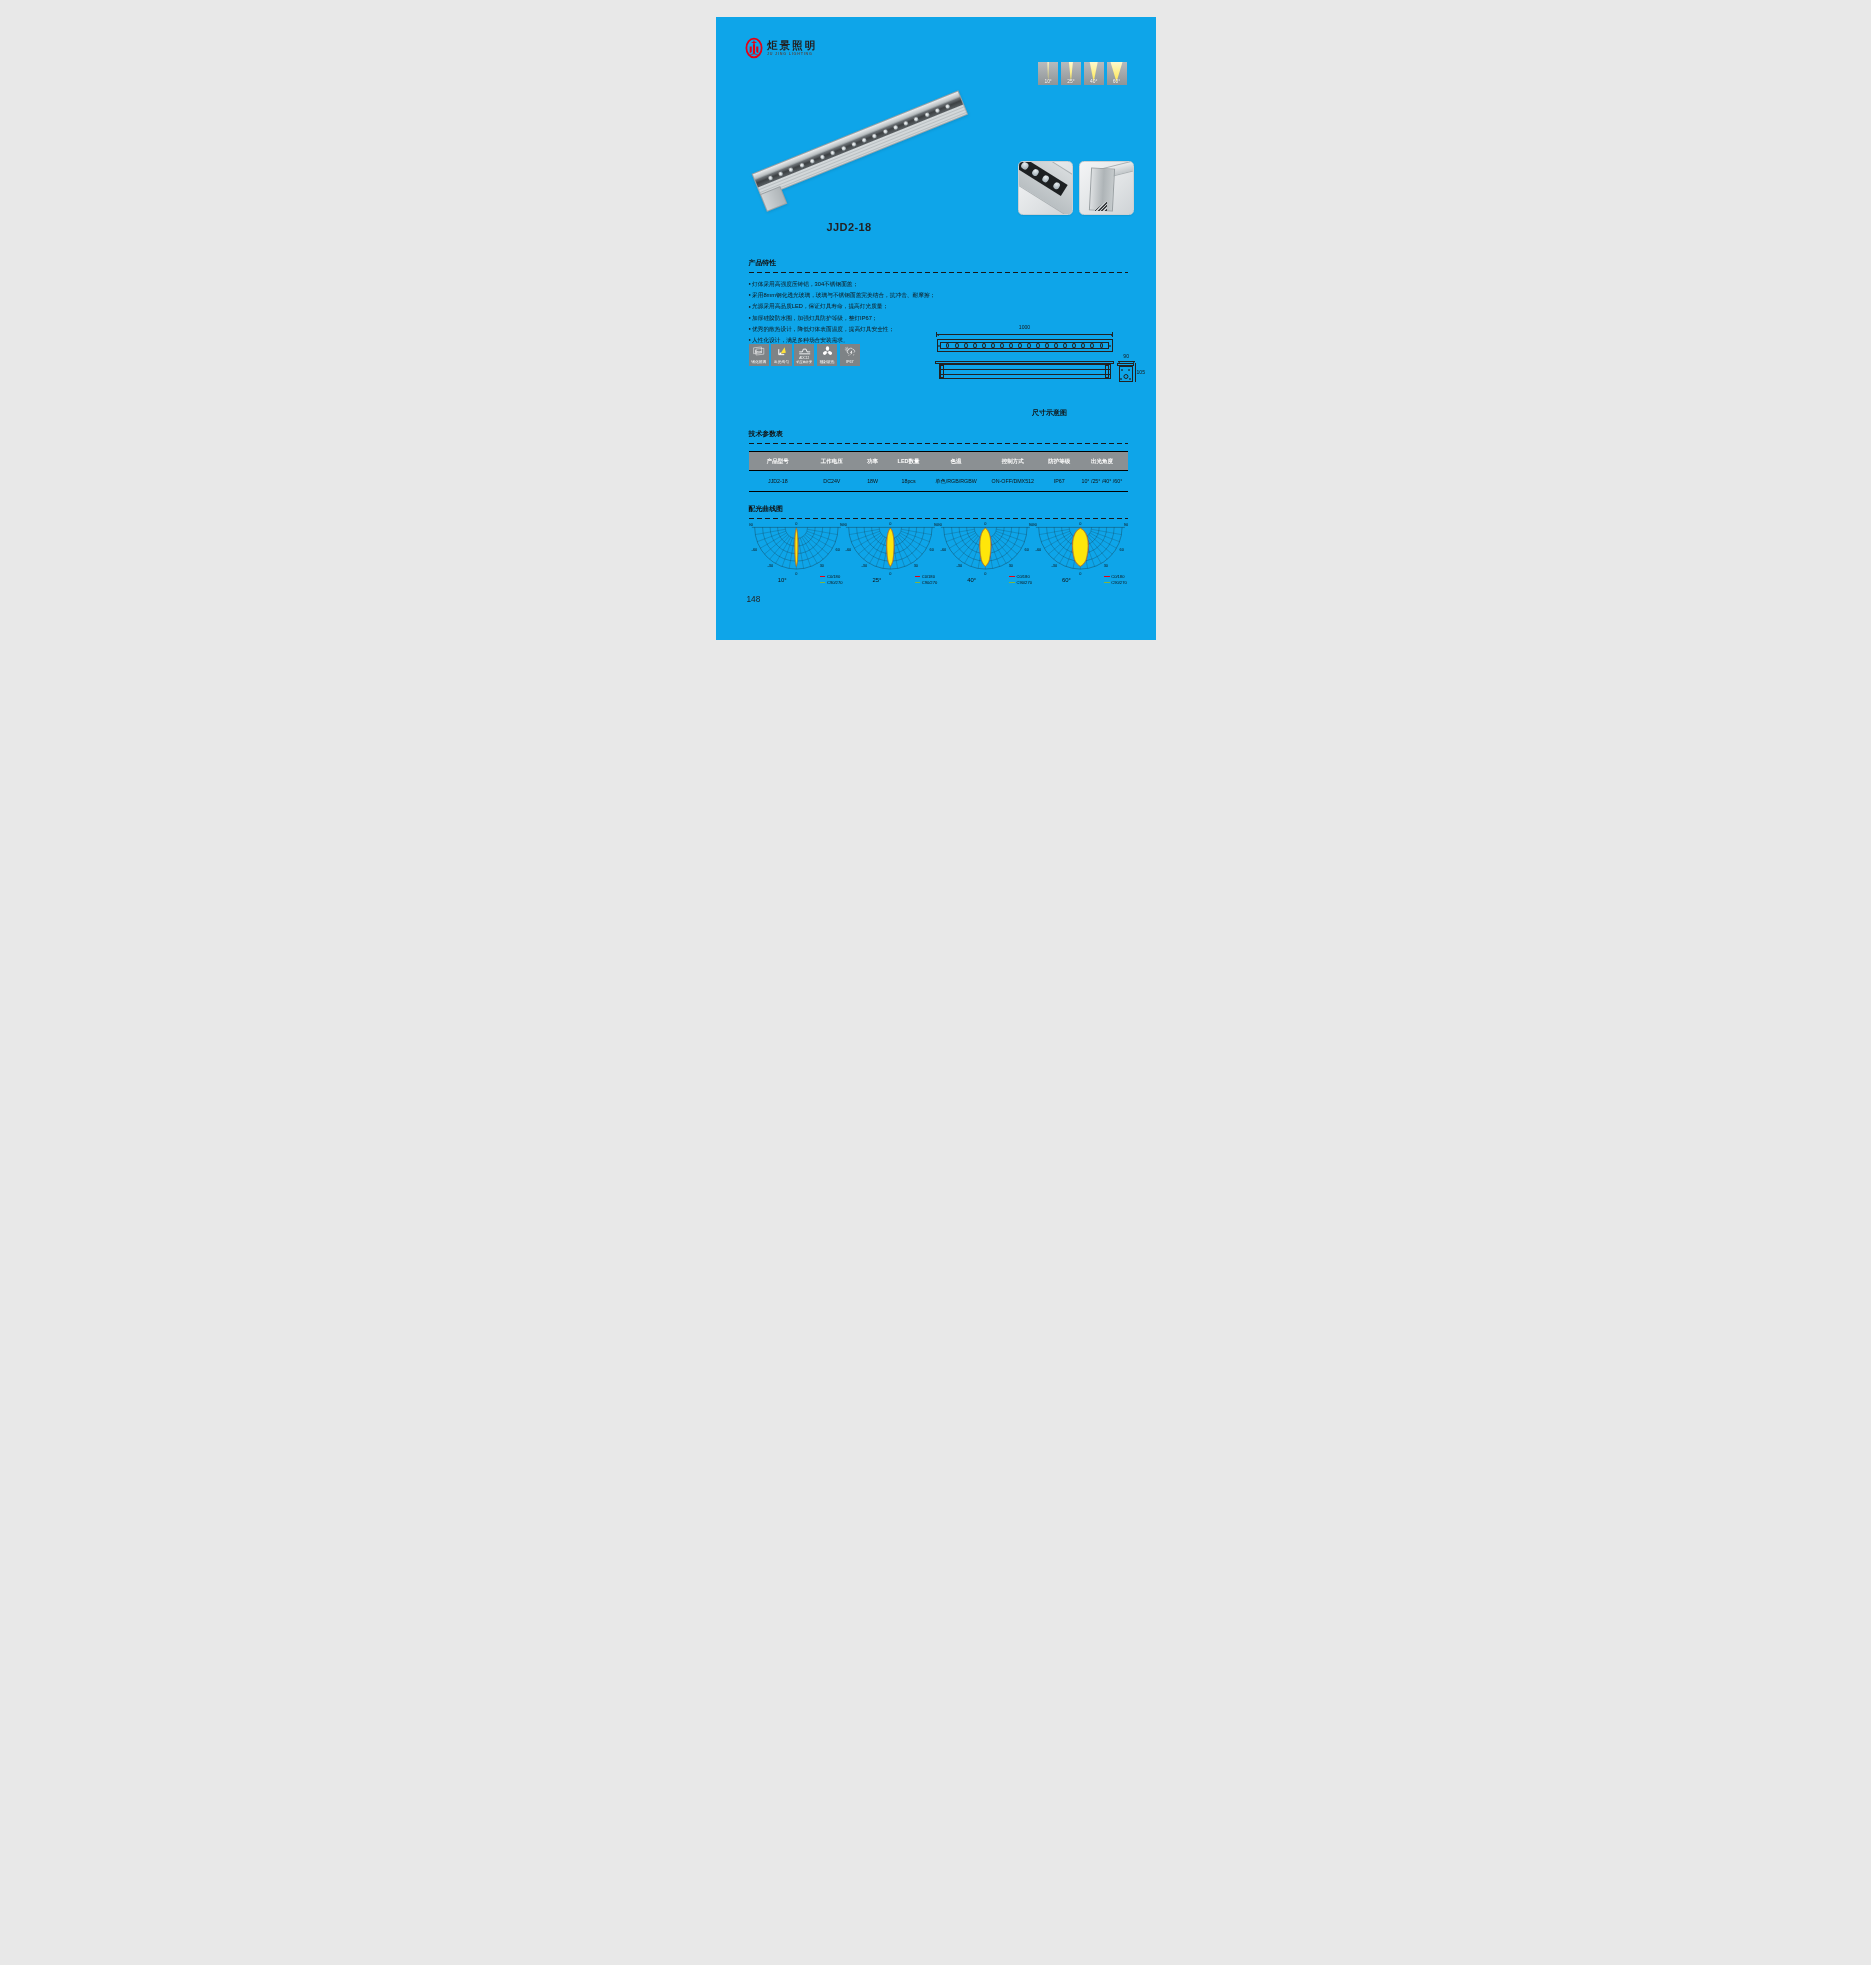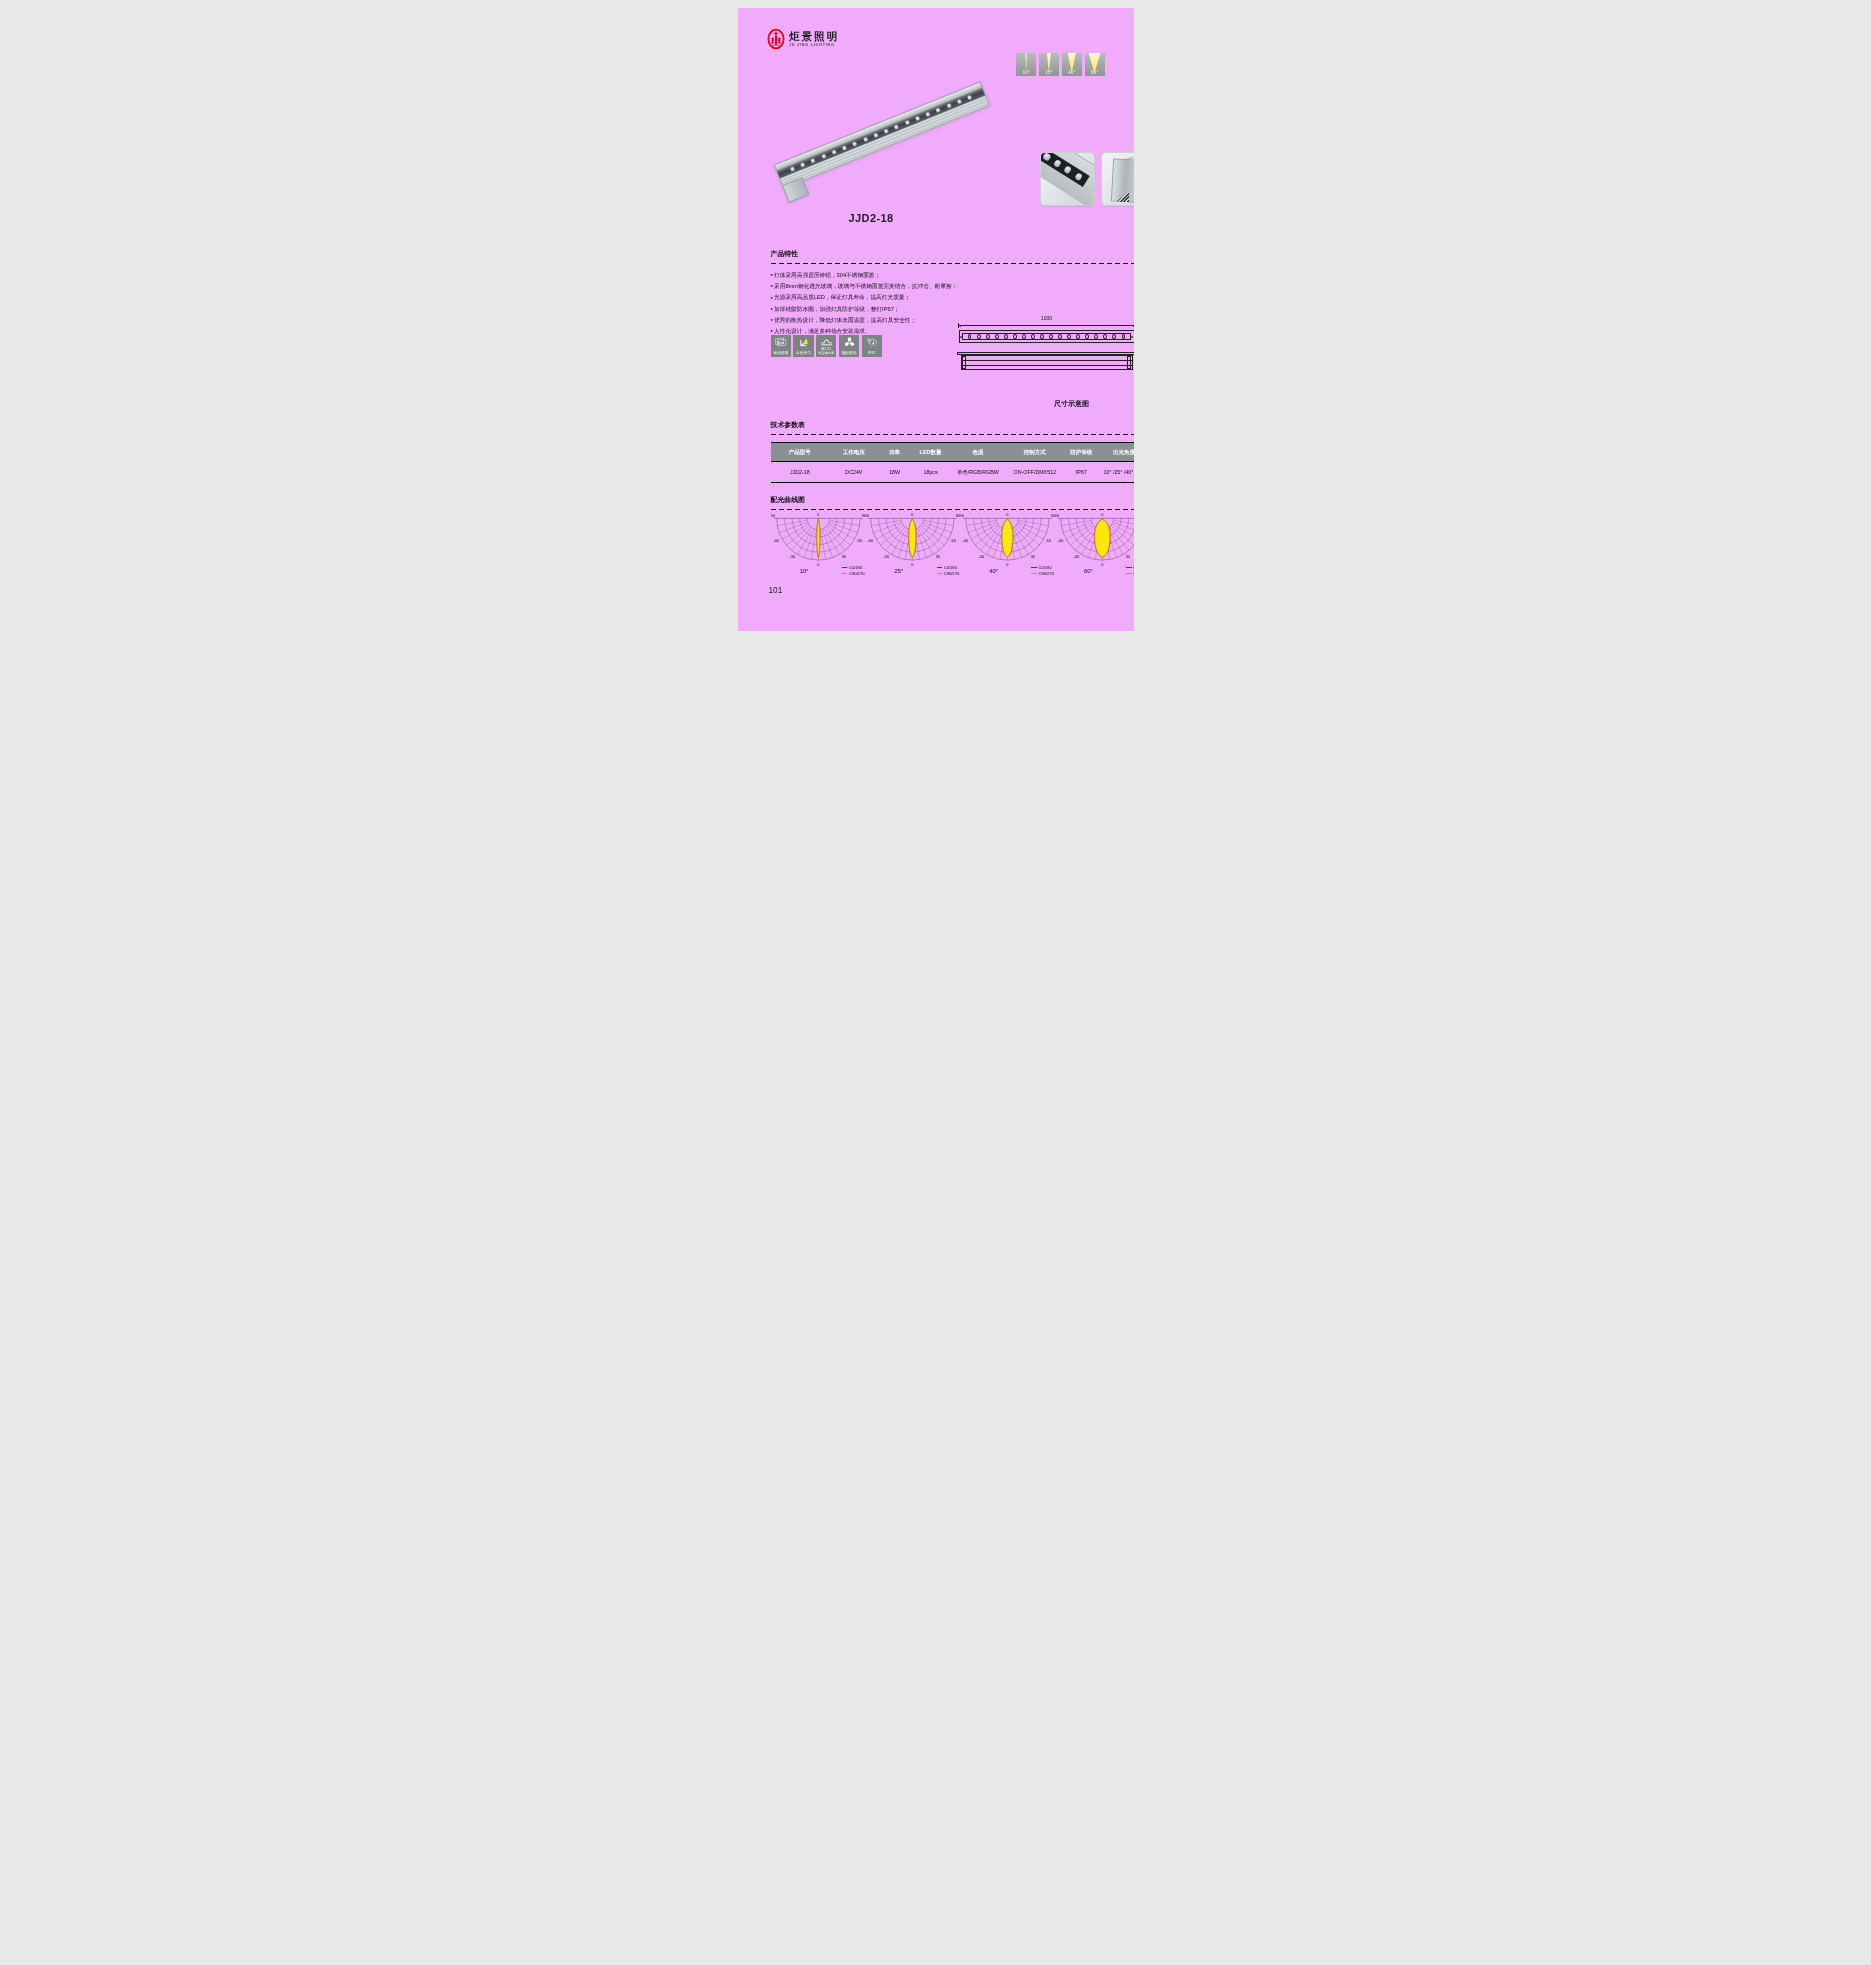--- a/index.html
+++ b/index.html
@@ -1,16 +1,16 @@
 <!DOCTYPE html>
 <html style="font-size:6.3px"><head>
 <meta charset="utf-8">
 <style>
   html,body{margin:0;padding:0;background:#e8e8e8;font-family:"Liberation Sans",sans-serif;}
-  .page{position:relative;width:396px;height:623px;margin:8px auto;background:#f0abfc;color:#1a1a1a;overflow:hidden;}
+  .page{position:relative;width:440px;height:623px;margin:17px auto;background:#0ea5e9;color:#1a1a1a;overflow:hidden;}
   
   .logo{position:absolute;left:29.5px;top:19.7px;display:flex;align-items:center;gap:3.9px;}
   .logo-text .cn{font-size:10.6px;font-weight:bold;letter-spacing:2px;color:#231f20;line-height:1;}
   .logo-text .en{font-size:3.7px;font-weight:bold;letter-spacing:0.8px;color:#4d4d4f;margin-top:1.6px;}
   
   .beam-tiles{position:absolute;right:29px;top:45px;display:flex;gap:2.8px;}
   .beam-tile{position:relative;width:20px;height:23px;background:linear-gradient(180deg,#b7bbbe 0%,#8f9496 100%);overflow:hidden;}
   .beam-cone{position:absolute;inset:0;background:linear-gradient(180deg,#fdf8d0 0%,#ffee7a 55%,#ffe33c 100%);}
   .beam-label{position:absolute;bottom:0.8px;width:100%;text-align:center;color:#fff;font-size:4.9px;text-shadow:0 0 0.8px rgba(0,0,0,.25);}
   
@@ -562,15 +562,15 @@
               <div class="legend-item">
                 <span class="legend-swatch" style="background: rgb(127, 181, 67);"></span>
                 <span class="legend-label">C90/270</span>
               </div>
             </div>
           </div>
         </div>
       </div>
   </div>
 
-  <div class="page-number">101</div>
+  <div class="page-number">148</div>
 </div>
 
 
 </body></html>

